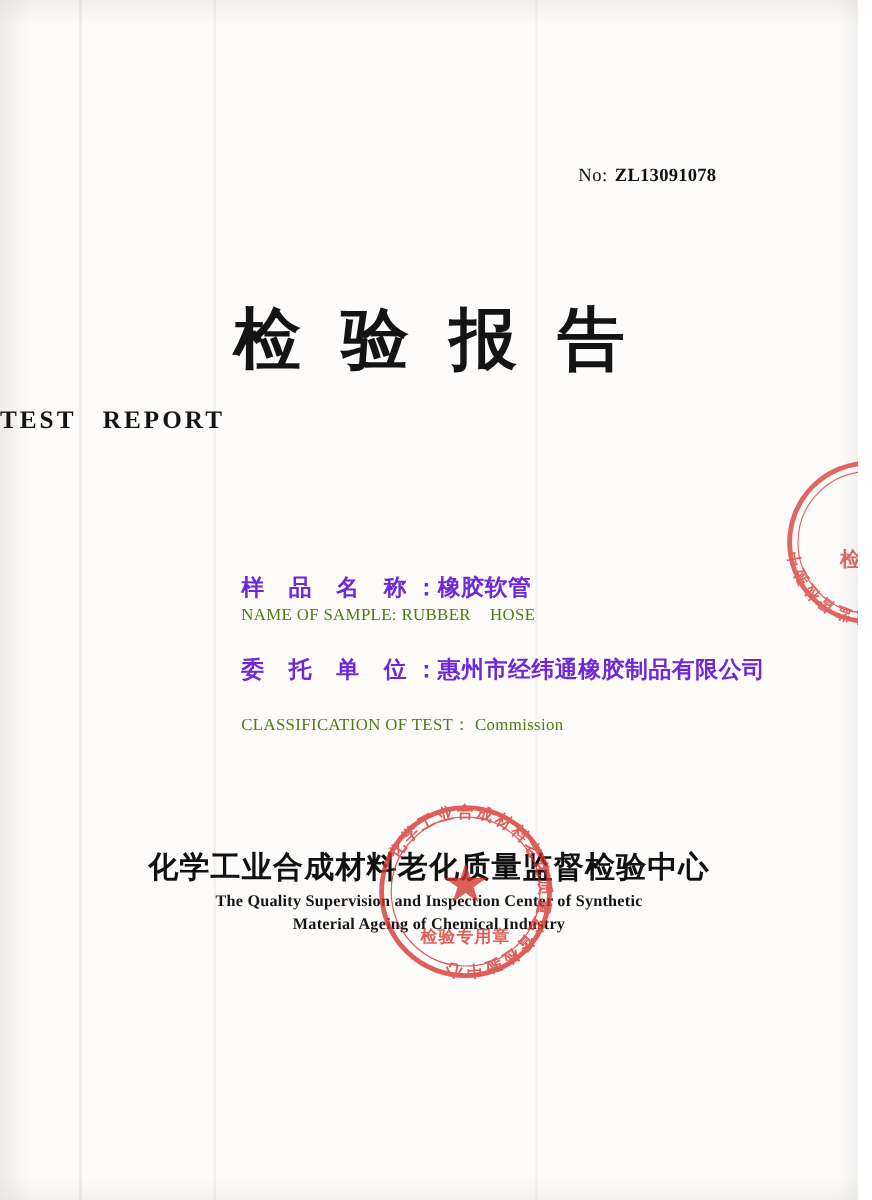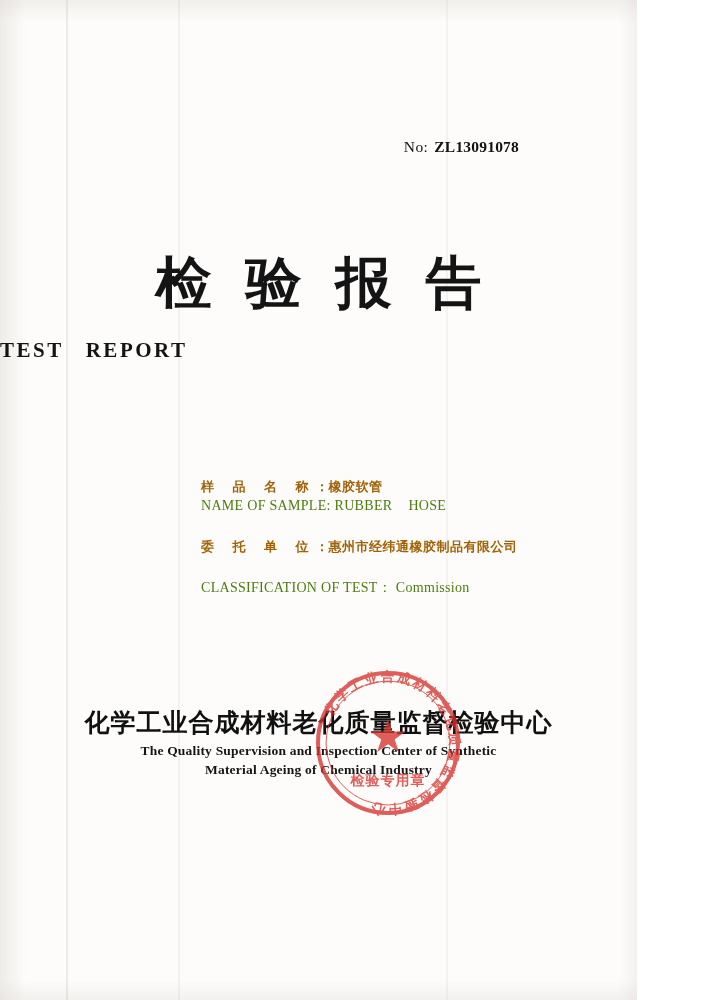--- a/index.html
+++ b/index.html
@@ -2,27 +2,26 @@
 <html><head>
 <meta charset="utf-8">
 <style>
   html, body {
     margin: 0;
     padding: 0;
     background: #ffffff;
   }
   #page {
     position: relative;
-    width: 622px;
+    width: 715px;
     height: 1000px;
     background: #fdfcfa;
     overflow: hidden;
     font-family: "Liberation Serif", serif;
     color: #111;
-    padding-left: 15px;
   }
   
   #page::before {
     content: "";
     position: absolute;
     inset: 0;
     background:
       linear-gradient(90deg, rgba(205,200,195,0.30) 0px, rgba(255,255,255,0) 26px),
       linear-gradient(180deg, rgba(210,205,200,0.28) 0px, rgba(255,255,255,0) 22px),
       linear-gradient(270deg, rgba(205,200,195,0.22) 0px, rgba(255,255,255,0) 18px),
@@ -80,23 +79,23 @@
 
   .fields {
     position: absolute;
     top: 478px;
     left: 201px;
     width: 460px;
   }
   .field { margin-bottom: 24px; }
   .field-cn {
     font-family: "DejaVu Sans", sans-serif;
-    font-size: 13px;
-    font-weight: bold;
-    color: #a16207;
+    font-size: 19px;
+    font-weight: bold;
+    color: #6d28d9;
     white-space: nowrap;
     line-height: 1.35;
   }
   .field-cn .lbl { letter-spacing: 7px; }
   .field-cn .colon { letter-spacing: 0; }
   .field-cn .val { font-weight: bold; letter-spacing: 0.5px; }
   .field-en {
     font-size: 14px;
     letter-spacing: 0.3px;
     color: #4d7c0f;

